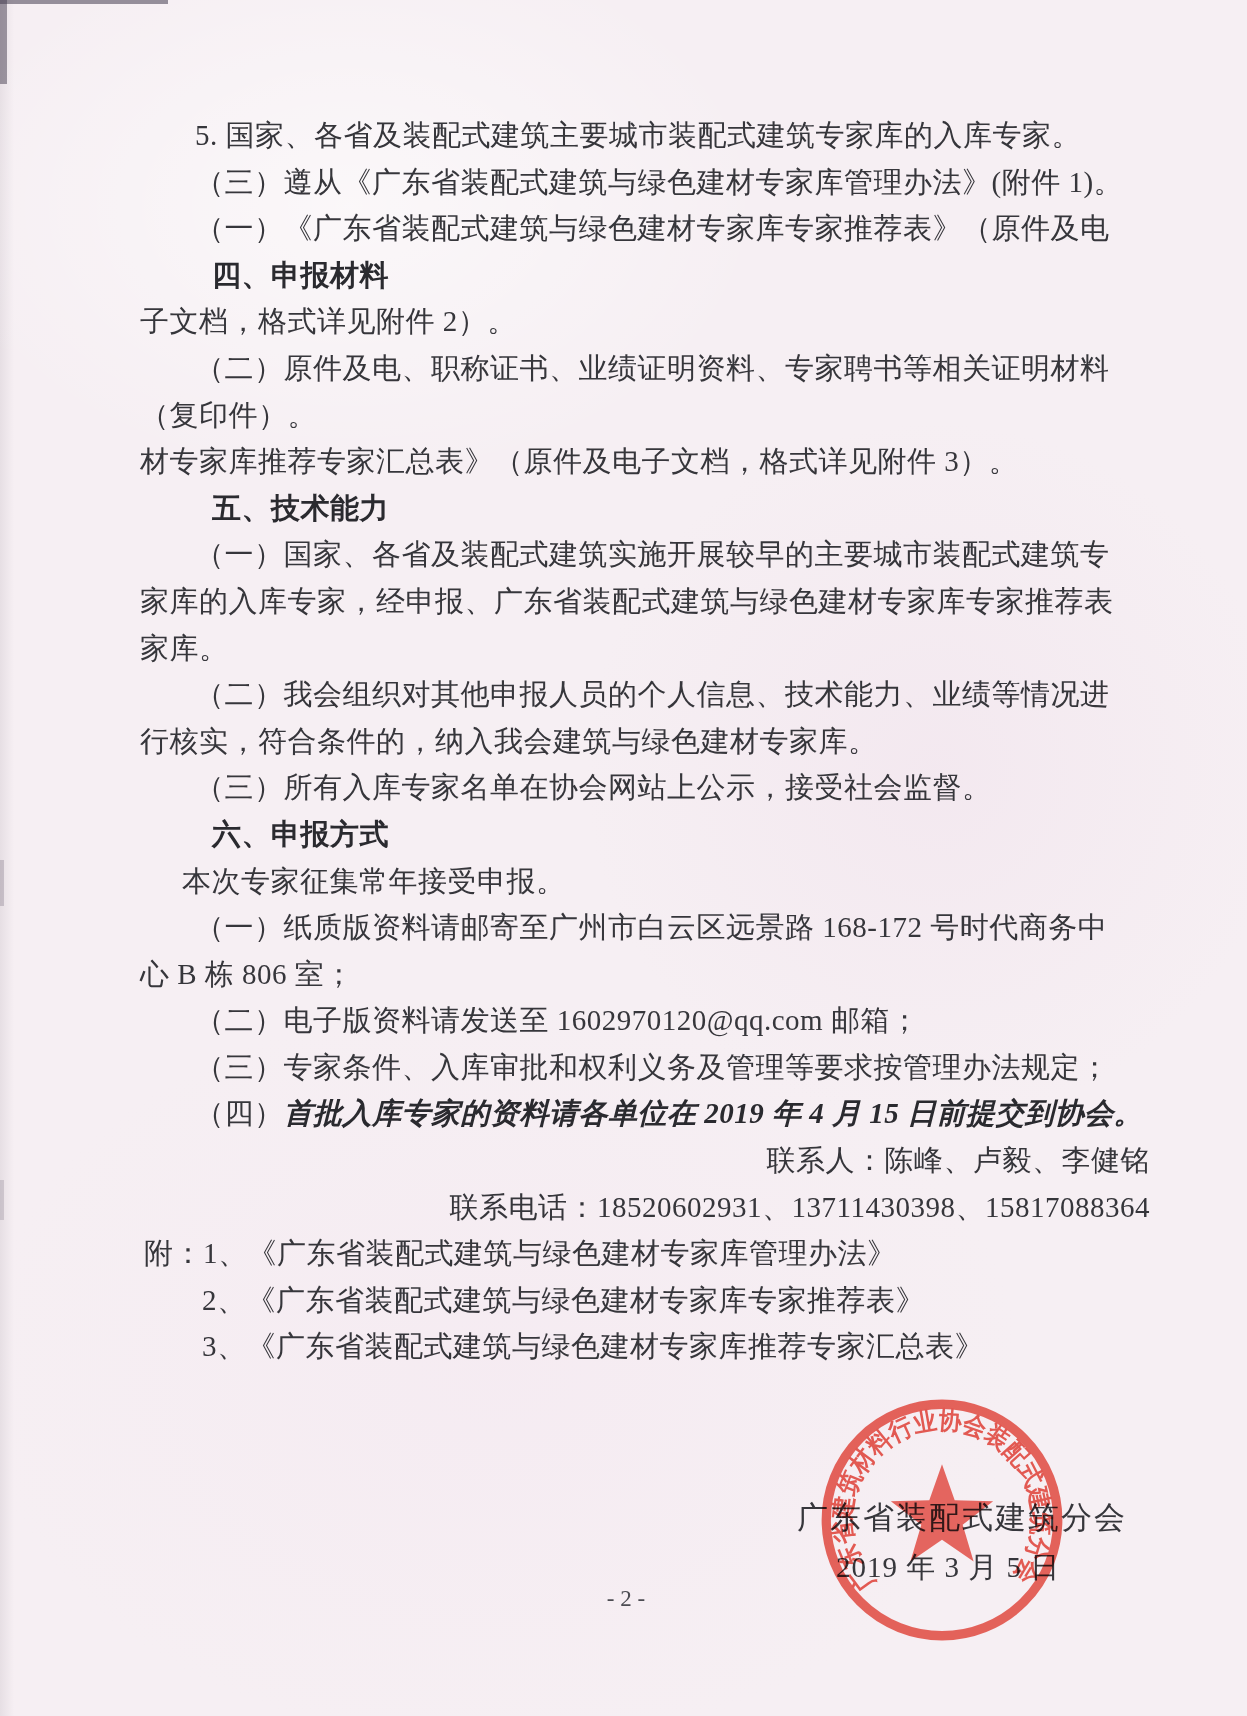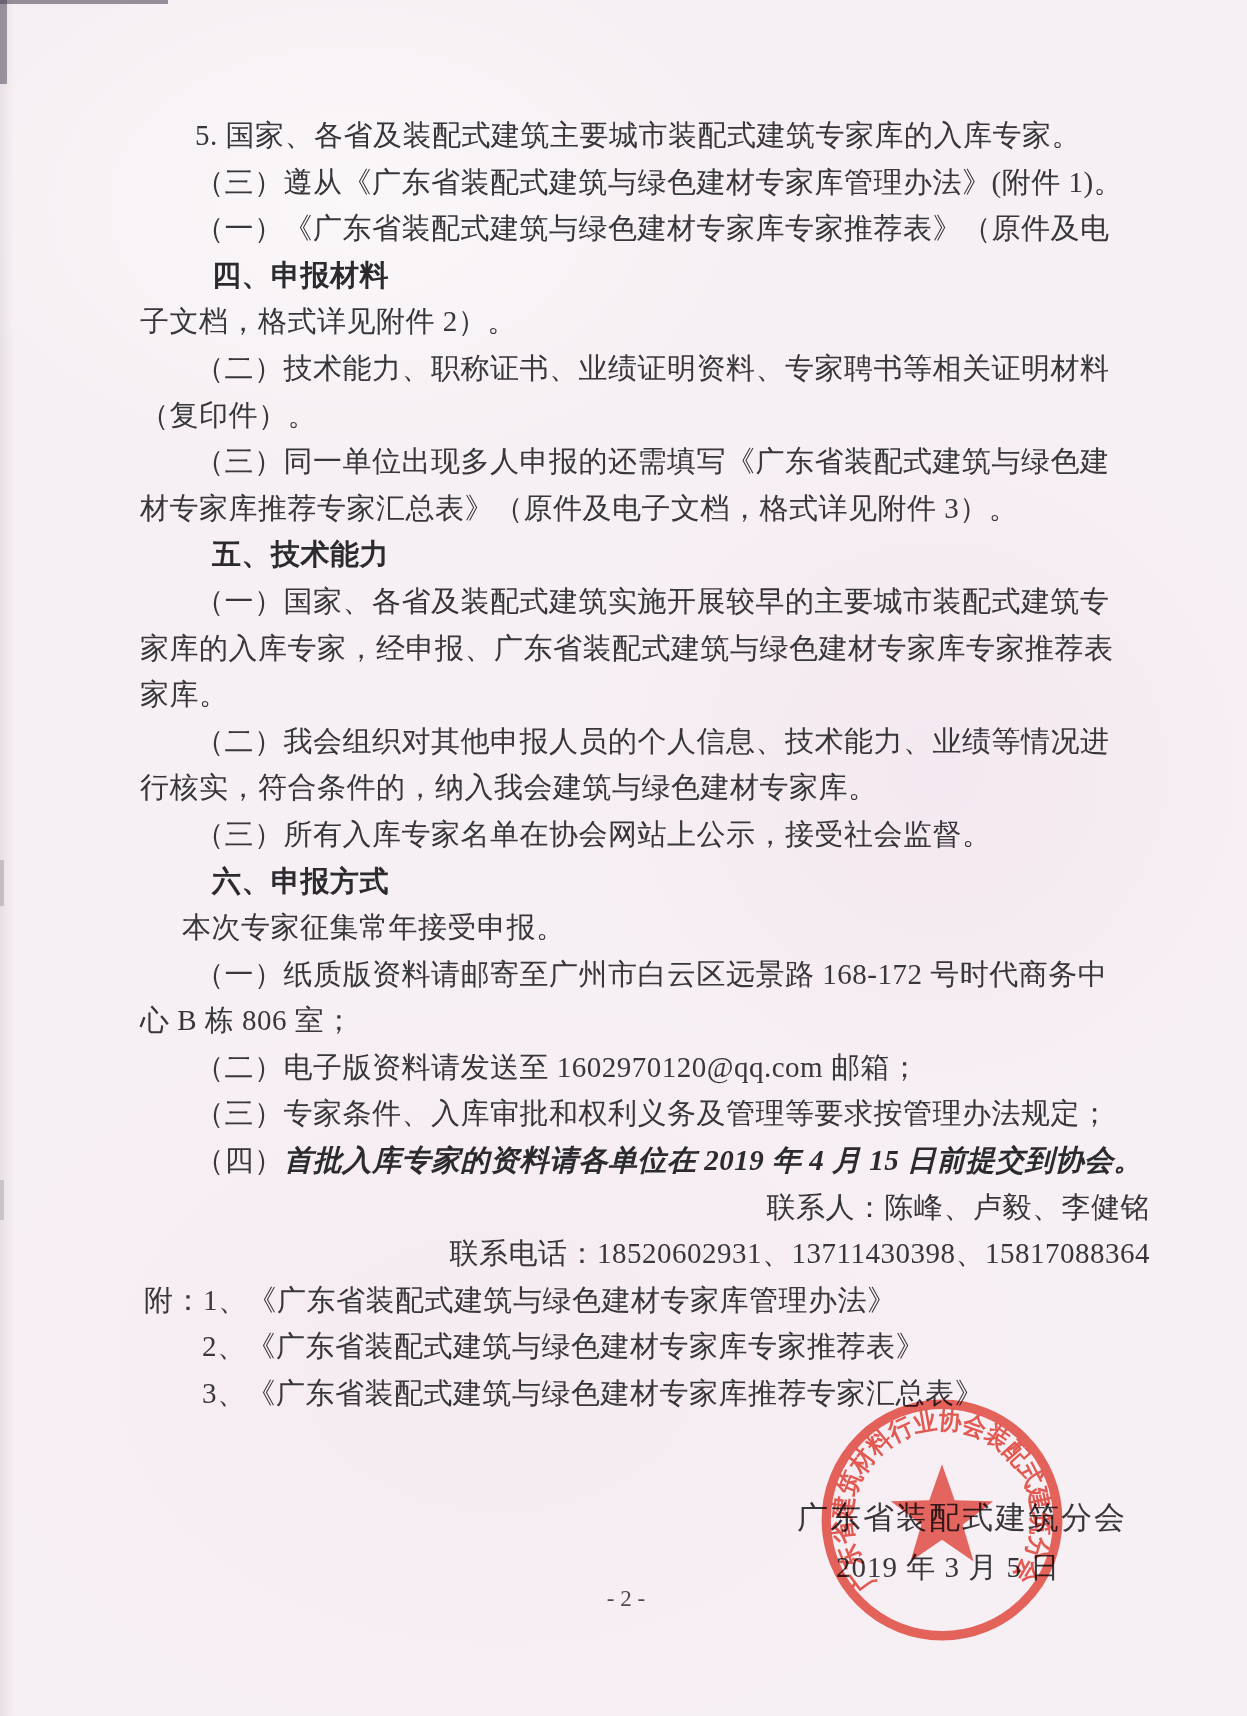--- a/index.html
+++ b/index.html
@@ -76,23 +76,22 @@
   <div class="artifact edge-left"></div>
   <div class="artifact edge-left2"></div>
   <div class="artifact edge-left3"></div>
 
   <div class="doc-body">
       <div class="line ind1">5. 国家、各省及装配式建筑主要城市装配式建筑专家库的入库专家。</div>
       <div class="line ind1">（三）遵从《广东省装配式建筑与绿色建材专家库管理办法》(附件 1)。</div>
       <div class="line ind1">（一）《广东省装配式建筑与绿色建材专家库专家推荐表》（原件及电</div>
       <div class="line ind-head">四、申报材料</div>
       <div class="line cont">子文档，格式详见附件 2）。</div>
-      <div class="line ind1">（二）技术能力、职称证书、业绩证明资料、专家聘书等相关证明材料</div>
+      <div class="line ind1">（二）原件及电、职称证书、业绩证明资料、专家聘书等相关证明材料</div>
       <div class="line cont">（复印件）。</div>
-      <div class="line ind1">（三）同一单位出现多人申报的还需填写《广东省装配式建筑与绿色建</div>
       <div class="line cont">材专家库推荐专家汇总表》（原件及电子文档，格式详见附件 3）。</div>
       <div class="line ind-head">五、技术能力</div>
       <div class="line ind1">（一）国家、各省及装配式建筑实施开展较早的主要城市装配式建筑专</div>
       <div class="line cont">家库的入库专家，经申报、广东省装配式建筑与绿色建材专家库专家推荐表</div>
       <div class="line cont">家库。</div>
       <div class="line ind1">（二）我会组织对其他申报人员的个人信息、技术能力、业绩等情况进</div>
       <div class="line cont">行核实，符合条件的，纳入我会建筑与绿色建材专家库。</div>
       <div class="line ind1">（三）所有入库专家名单在协会网站上公示，接受社会监督。</div>
       <div class="line ind-head">六、申报方式</div>
       <div class="line plain">本次专家征集常年接受申报。</div>

